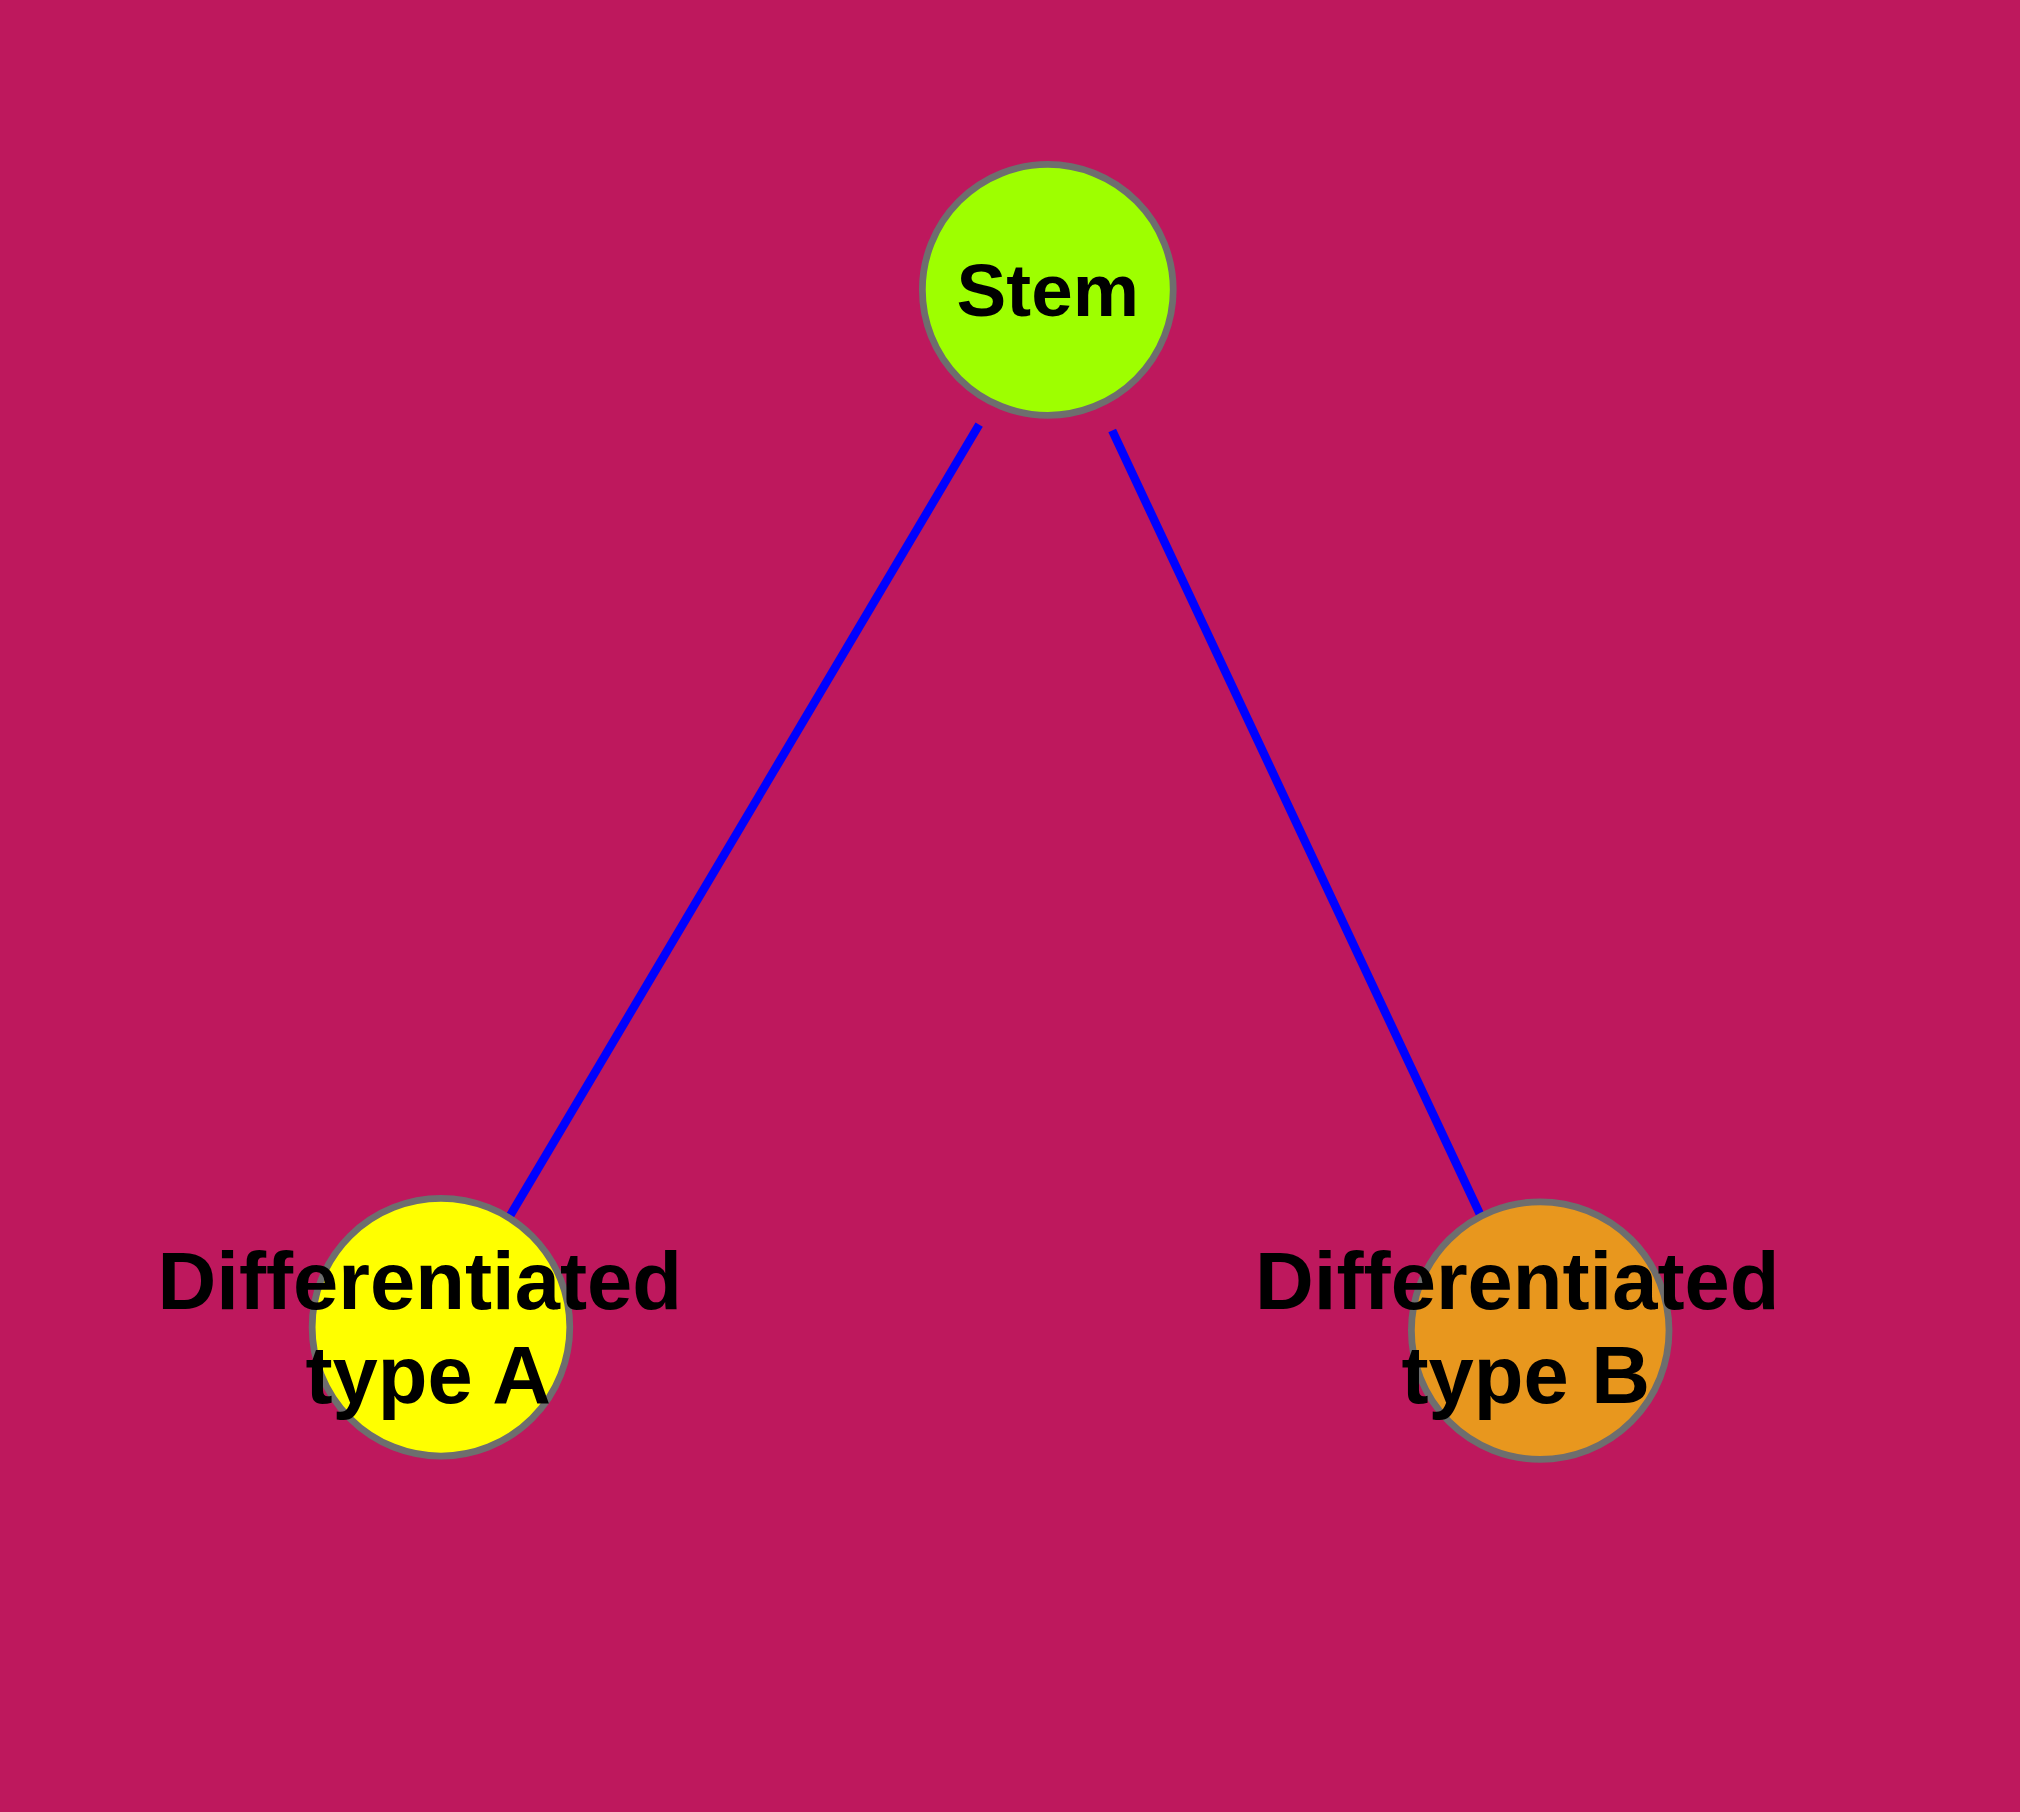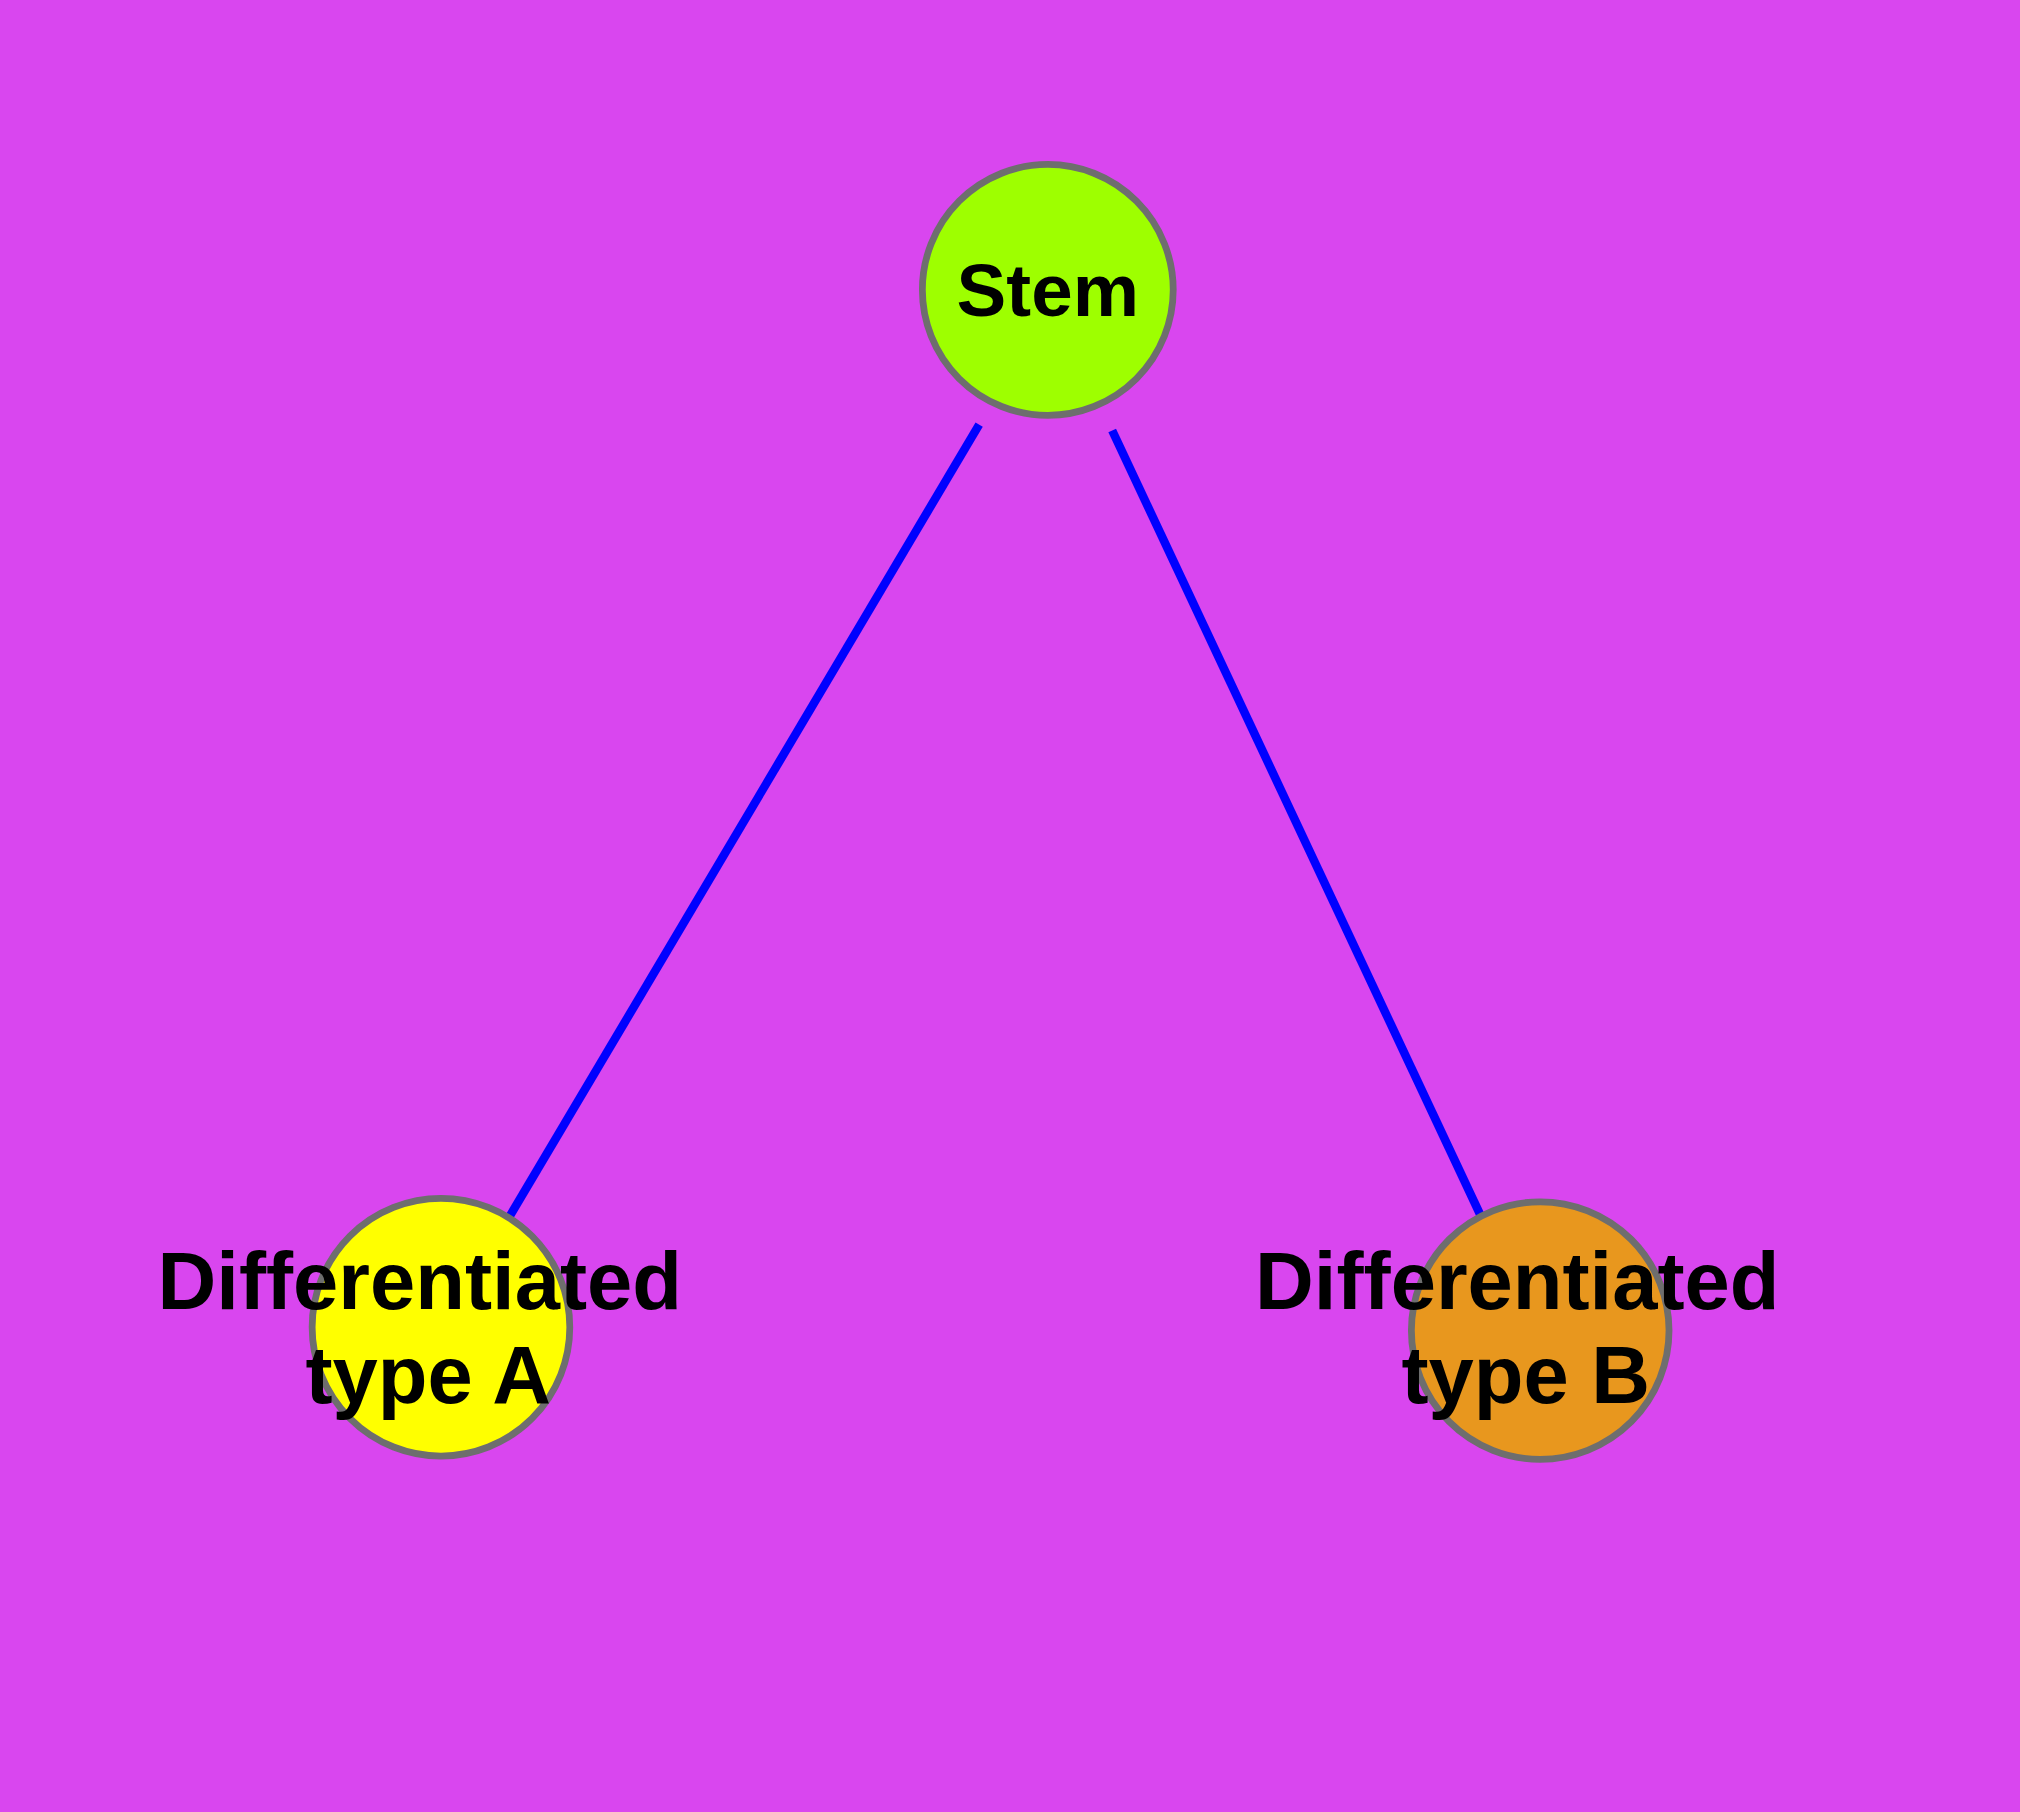--- a/index.html
+++ b/index.html
@@ -42,21 +42,21 @@
   .label-stem {
     font-size: 88px;
   }
   .label-two-line {
     font-size: 96px;
   }
 </style>
 </head>
 <body>
 
-<div id="canvas" style="background: #d946ef; text-align: right;">
+<div id="canvas" style="background: #be185d; text-align: right;">
 
   <svg id="graph-svg" viewBox="0 0 2384 2138">
 
     <g>
       <line class="edge-line" x1="1155" y1="501" x2="600" y2="1437" stroke="#0000ff"></line>
       <line class="edge-line" x1="1312" y1="508" x2="1748" y2="1437" stroke="#0000ff"></line>
     </g>
 
     <g>
       <circle class="node-circle" cx="1236" cy="342" r="148" fill="#9eff00" stroke="#6e6e6e"></circle>

